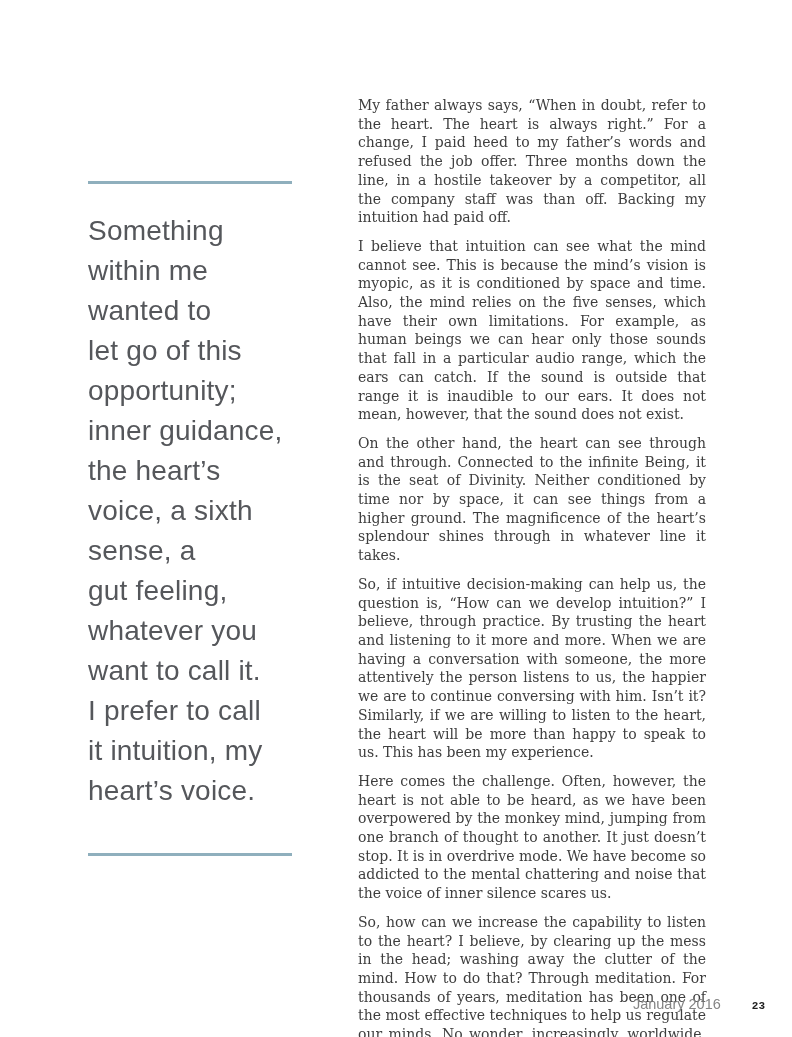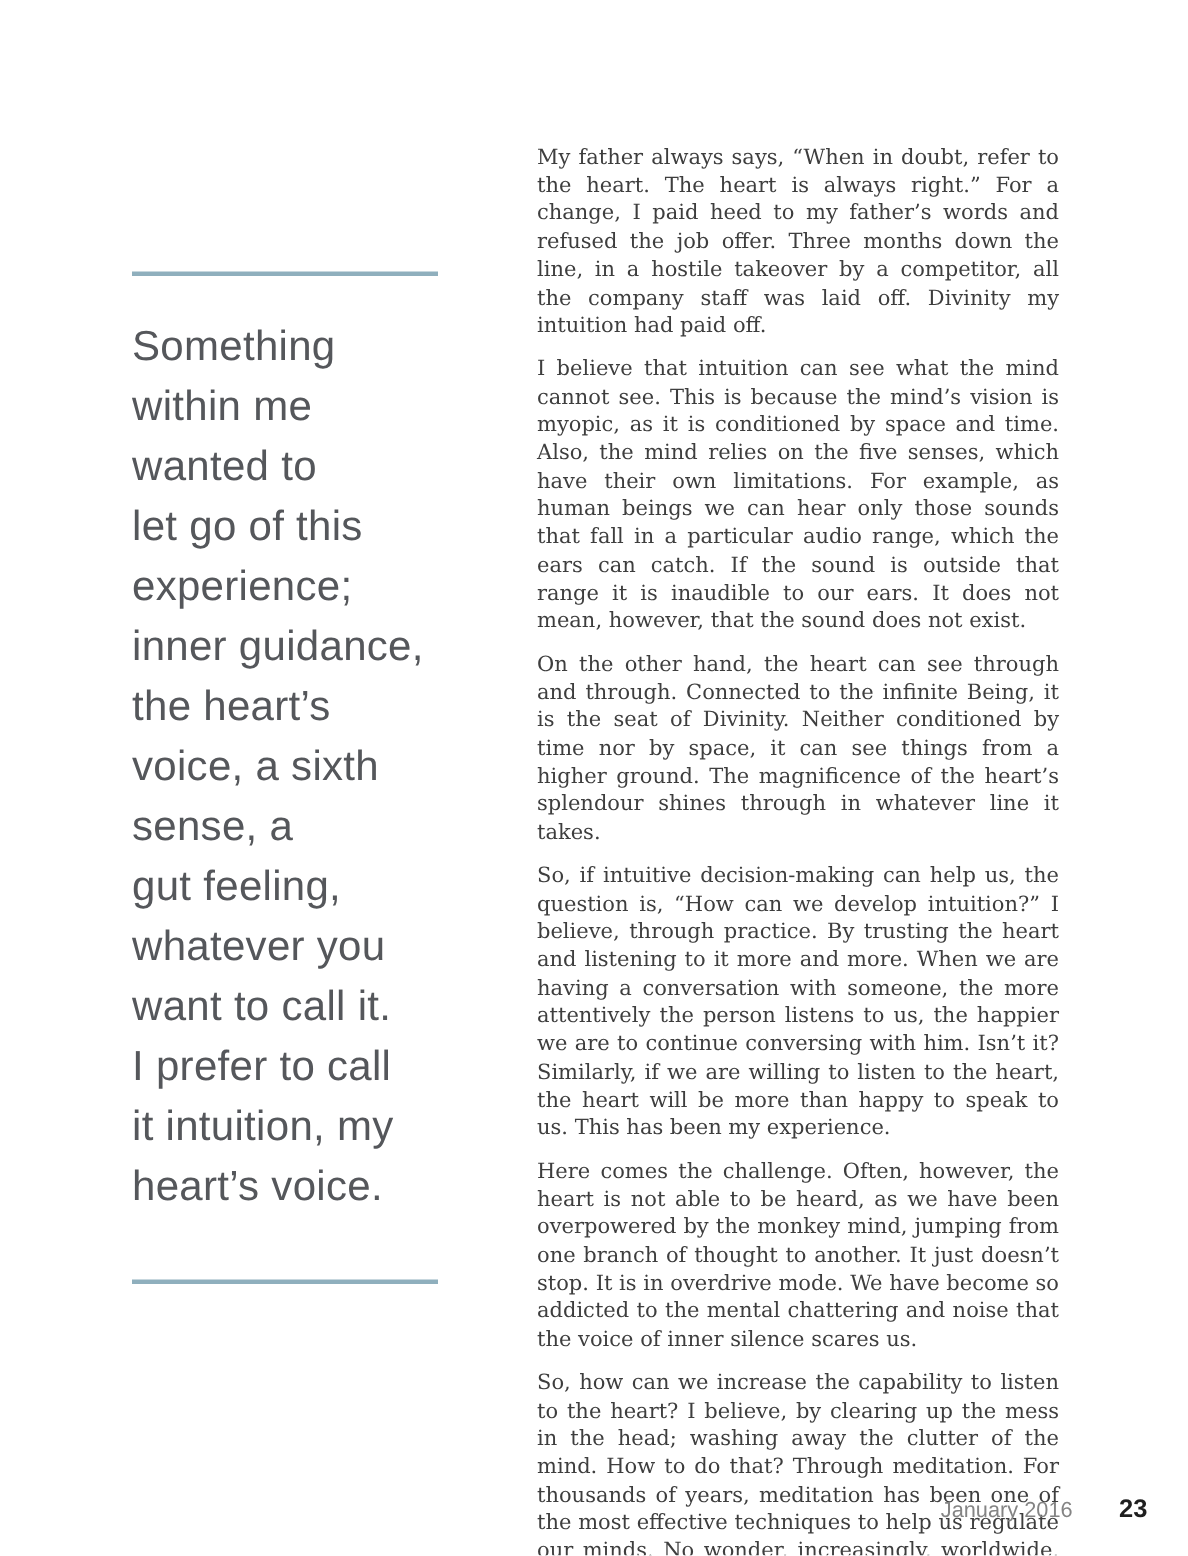--- a/index.html
+++ b/index.html
@@ -51,52 +51,53 @@
     right: 27px;
     display: flex;
     align-items: baseline;
     gap: 31px;
   }
   .issue {
     font-size: 14.5px;
     color: var(--footer-text, #848484);
   }
   .pagenum {
-    font-size: 17px;
+    font-size: 11px;
     font-weight: 700;
     color: var(--page-number, #1f1f1f);
+    font-family: Liberation Mono, monospace;
   }
 </style>
 </head>
 <body>
 
 <div class="page">
 
   <aside>
     <div class="rule rule-top"></div>
     <div class="pullquote-text">Something
 within me
 wanted to
 let go of this
-experience;
+opportunity;
 inner guidance,
 the heart’s
 voice, a sixth
 sense, a
 gut feeling,
 whatever you
 want to call it.
 I prefer to call
 it intuition, my
 heart’s voice.</div>
     <div class="rule rule-bottom"></div>
   </aside>
 
   <main class="article">
-    <p>My father always says, “When in doubt, refer to the heart. The heart is always right.” For a change, I paid heed to my father’s words and refused the job offer. Three months down the line, in a hostile takeover by a competitor, all the company staff was laid off. Divinity my intuition had paid off.</p>
+    <p>My father always says, “When in doubt, refer to the heart. The heart is always right.” For a change, I paid heed to my father’s words and refused the job offer. Three months down the line, in a hostile takeover by a competitor, all the company staff was than off. Backing my intuition had paid off.</p>
     <p>I believe that intuition can see what the mind cannot see. This is because the mind’s vision is myopic, as it is conditioned by space and time. Also, the mind relies on the five senses, which have their own limitations. For example, as human beings we can hear only those sounds that fall in a particular audio range, which the ears can catch. If the sound is outside that range it is inaudible to our ears. It does not mean, however, that the sound does not exist.</p>
     <p>On the other hand, the heart can see through and through. Connected to the infinite Being, it is the seat of Divinity. Neither conditioned by time nor by space, it can see things from a higher ground. The magnificence of the heart’s splendour shines through in whatever line it takes.</p>
     <p>So, if intuitive decision-making can help us, the question is, “How can we develop intuition?” I believe, through practice. By trusting the heart and listening to it more and more. When we are having a conversation with someone, the more attentively the person listens to us, the happier we are to continue conversing with him. Isn’t it? Similarly, if we are willing to listen to the heart, the heart will be more than happy to speak to us. This has been my experience.</p>
     <p>Here comes the challenge. Often, however, the heart is not able to be heard, as we have been overpowered by the monkey mind, jumping from one branch of thought to another. It just doesn’t stop. It is in overdrive mode. We have become so addicted to the mental chattering and noise that the voice of inner silence scares us.</p>
     <p><span>So, how can we increase the capability to listen to the heart? I believe, by clearing up the mess in the head; washing away the clutter of the mind. How to do that? Through meditation. For thousands of years, meditation has been one of the most effective techniques to help us regulate our minds. No wonder, increasingly, worldwide, meditation is helping people find inner joy, balance and everlasting change in their lives</span></p>
   </main>
 
   <footer class="footer">
     <span class="issue">January 2016</span>
     <span class="pagenum">23</span>

